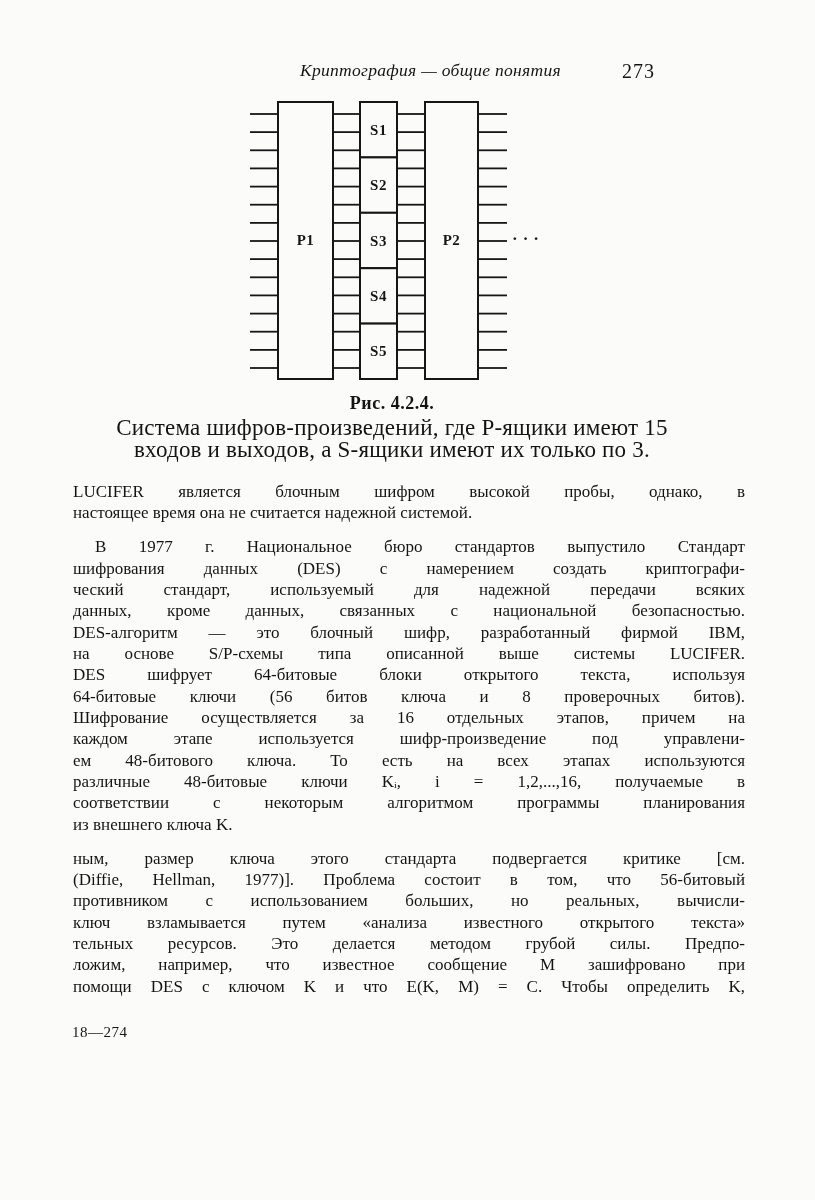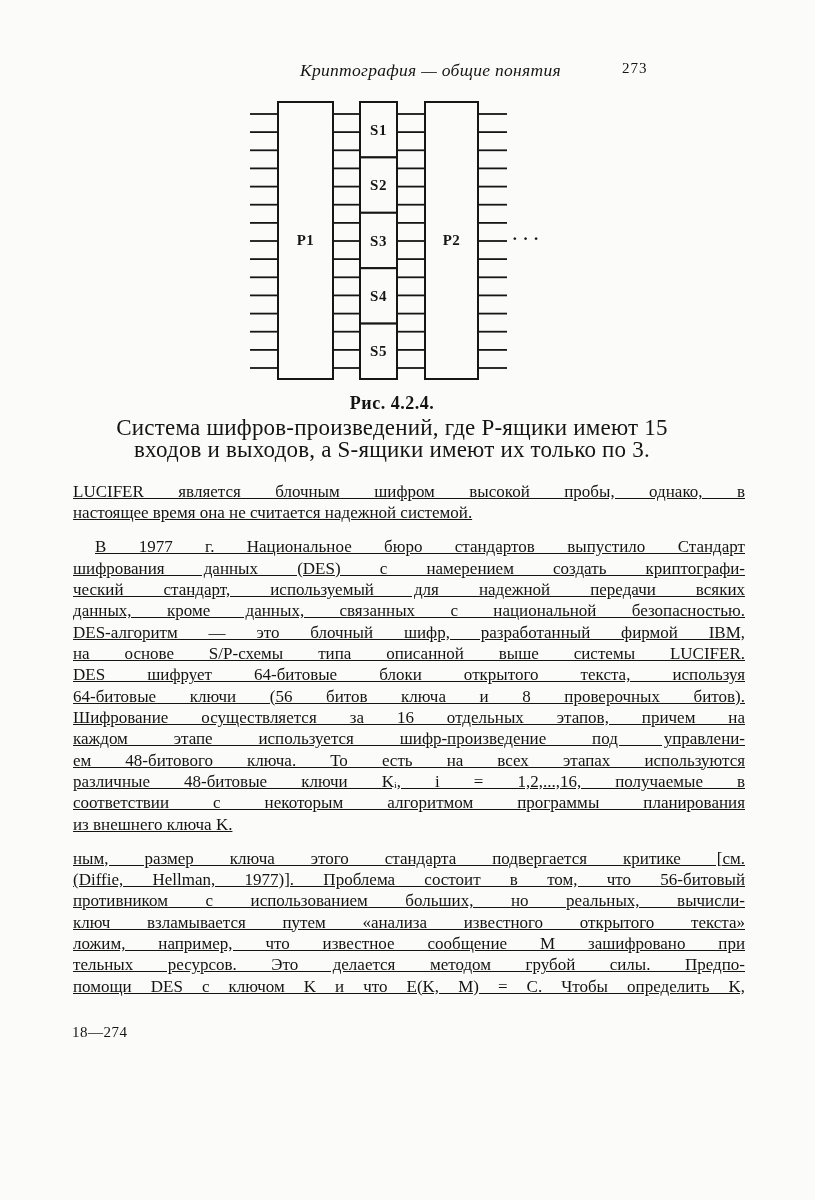--- a/index.html
+++ b/index.html
@@ -16,39 +16,39 @@
   }
 
   
   .running-head { position: absolute; top: 60px; left: 0; width: 682px; height: 24px; }
   .head-title {
     position: absolute; left: 300px; top: 0;
     font-style: italic; font-size: 17.5px; letter-spacing: 0.3px;
   }
   .head-page {
     position: absolute; left: 622px; top: 0;
-    font-size: 15px; letter-spacing: 1px;
+    font-size: 20px; letter-spacing: 1px;
   }
 
   
   .diagram-svg { position: absolute; left: 240px; top: 92px; }
   .diagram-svg rect { fill: #fbfcfa; stroke: #161616; stroke-width: 2; }
   .diagram-svg line { stroke: #161616; stroke-width: 1.8; }
   .diagram-svg text {
     font-family: "Liberation Serif", "DejaVu Serif", serif;
     font-size: 15px; font-weight: bold; fill: #161616; letter-spacing: 0.5px;
   }
   .diagram-svg text.dots { font-size: 17px; letter-spacing: 5px; }
 
   .fig-caption-block { position: absolute; left: 112px; top: 385px; width: 560px; text-align: center; margin-top: 8px; }
   .fig-label { font-weight: bold; font-size: 18px; letter-spacing: 0.5px; margin-bottom: 3px; }
   .fig-caption-line { font-size: 23px; line-height: 22px; letter-spacing: 0.2px; }
 
   
-  .body-text { position: absolute; left: 73px; top: 481px; width: 672px; font-size: 17px; text-decoration: underline; }
+  .body-text { position: absolute; left: 73px; top: 481px; width: 672px; font-size: 17px; }
   .para { margin: 0 0 12.5px 0; }
   .ln { line-height: 21.35px; text-align: justify; text-align-last: justify; white-space: normal; }
   .ln.end { text-align-last: auto; }
   .ln.ind { padding-left: 22px; }
 
   .folio { position: absolute; left: 72px; top: 1024px; font-size: 15px; letter-spacing: 0.5px; }
 </style>
 </head>
 <body>
 
@@ -178,22 +178,22 @@
       <div class="ln">различные 48-битовые ключи Kᵢ, i = 1,2,...,16, получаемые в</div>
       <div class="ln">соответствии с некоторым алгоритмом программы планирования</div>
       <div class="ln end">из внешнего ключа K.</div>
     </div>
 
     <div class="para">
       <div class="ln">ным, размер ключа этого стандарта подвергается критике [см.</div>
       <div class="ln">(Diffie, Hellman, 1977)].  Проблема состоит в том, что 56-битовый</div>
       <div class="ln">противником с использованием больших, но реальных, вычисли-</div>
       <div class="ln">ключ взламывается путем «анализа известного открытого текста»</div>
+      <div class="ln">тельных ресурсов.  Это делается методом грубой силы.  Предпо-</div>
       <div class="ln">ложим, например, что известное сообщение M зашифровано при</div>
-      <div class="ln">тельных ресурсов.  Это делается методом грубой силы.  Предпо-</div>
       <div class="ln">помощи DES с ключом K и что E(K, M) = C.  Чтобы определить K,</div>
     </div>
 
   </div>
 
   <div class="folio">18—274</div>
 
 </div>
 
 </body></html>

